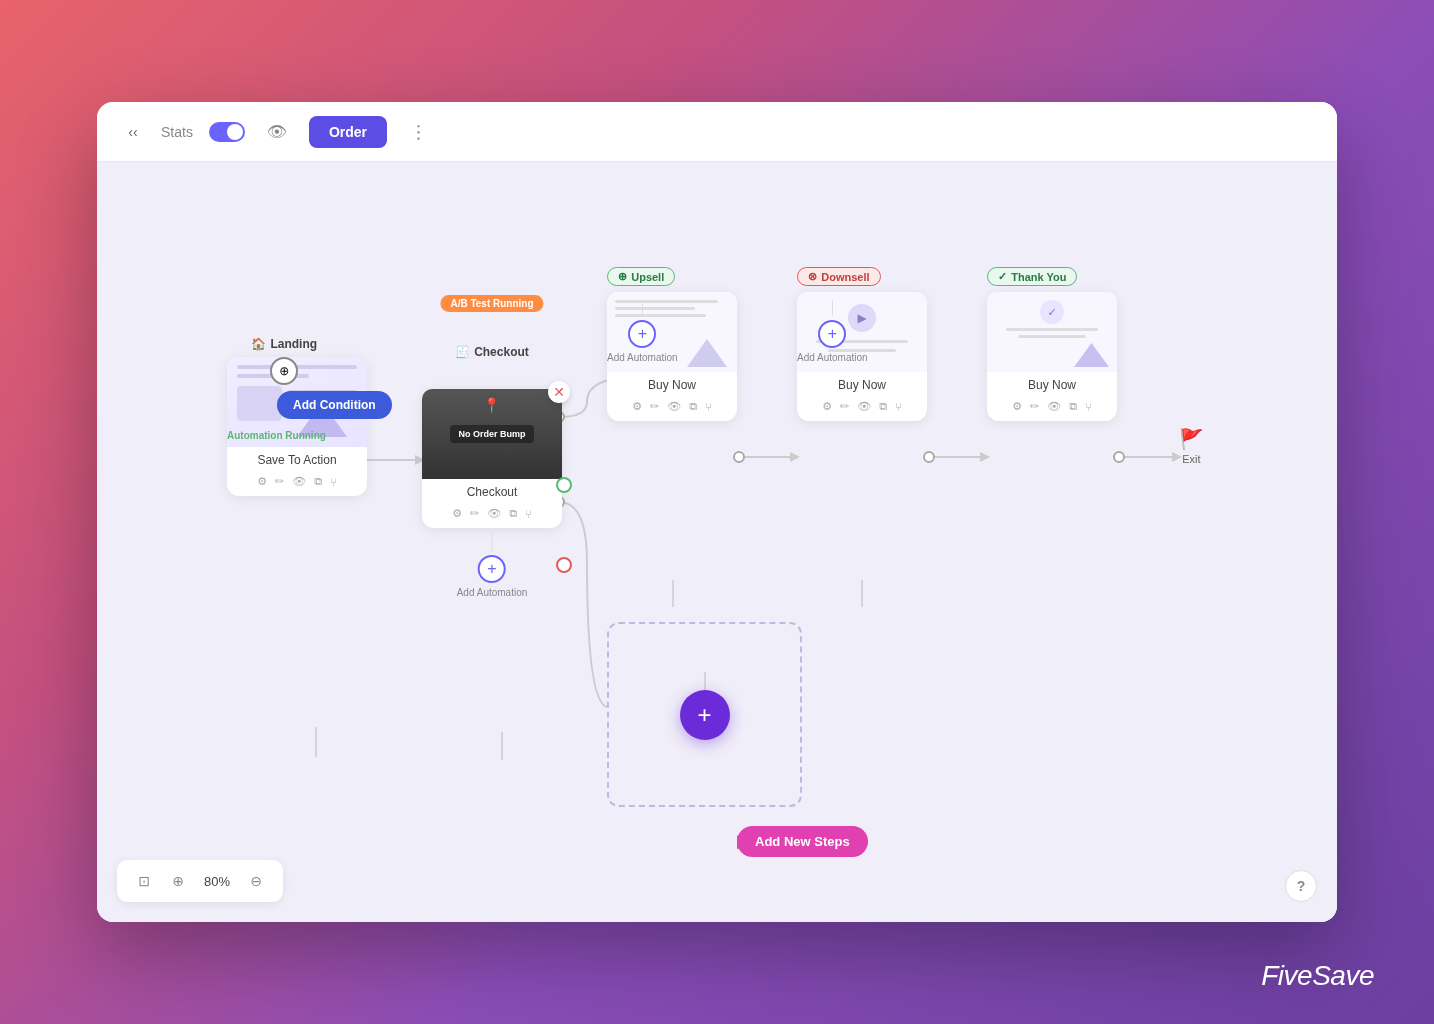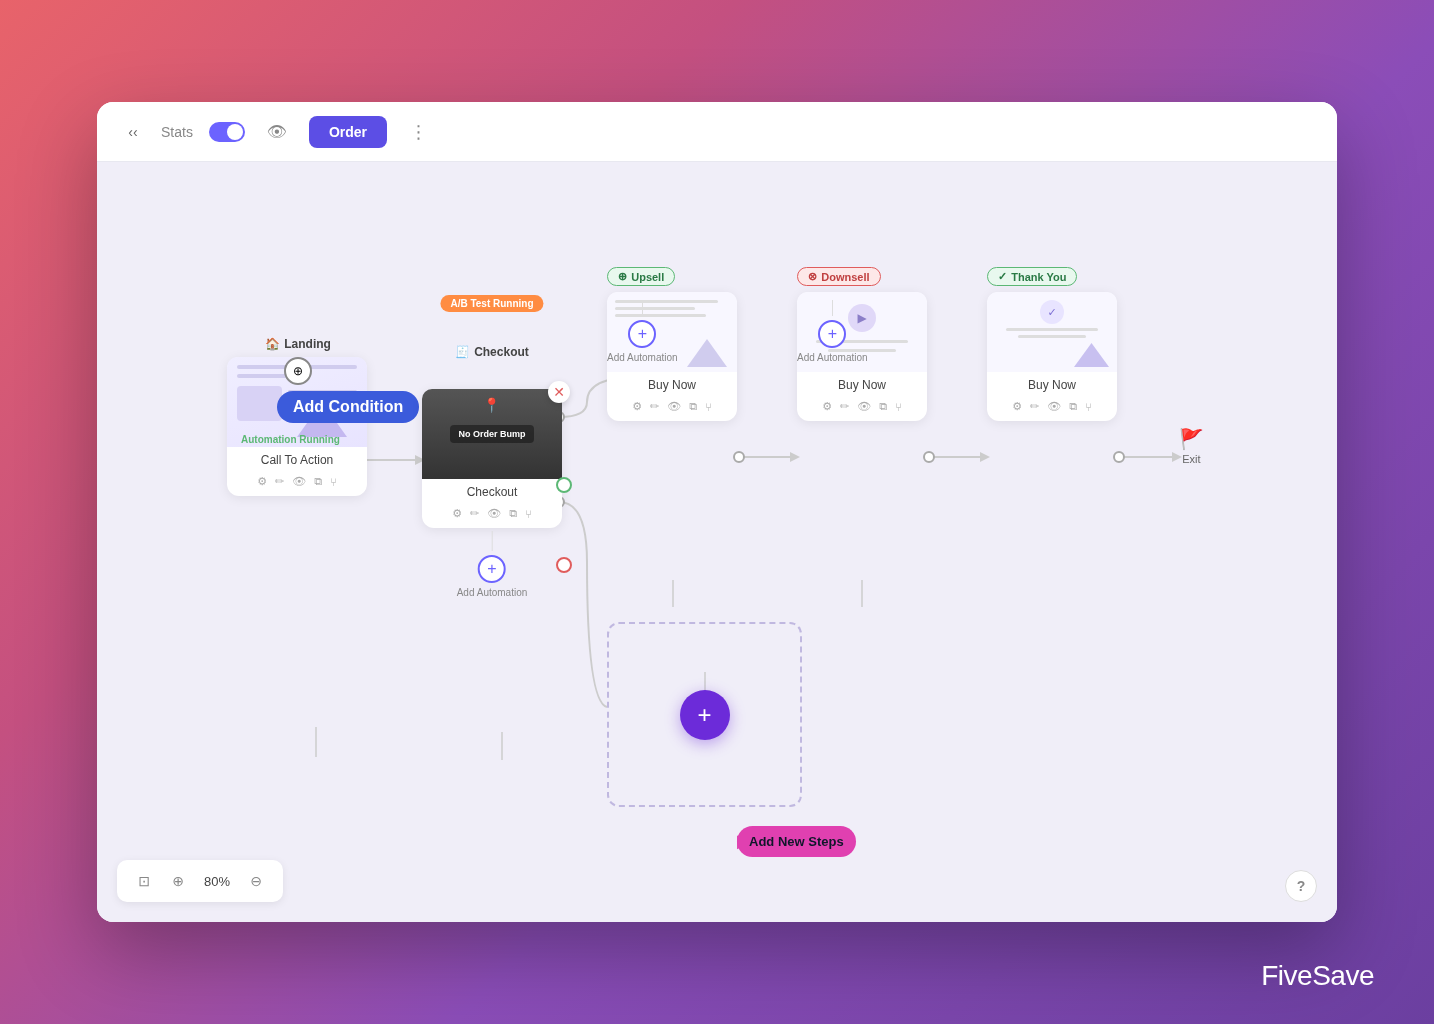--- a/index.html
+++ b/index.html
@@ -15,21 +15,21 @@
     }
     .brand {
       position: absolute;
       bottom: 32px;
       right: 60px;
       color: white;
       font-size: 28px;
       font-weight: 700;
       letter-spacing: -0.5px;
     }
-    .brand span { font-weight: 300; }
+    .brand span { font-weight: 300; font-style: italic; }
 
     
     .window {
       width: 1240px;
       height: 820px;
       background: #f5f4fa;
       border-radius: 16px;
       box-shadow: 0 30px 80px rgba(0,0,0,0.3);
       display: flex;
       flex-direction: column;
@@ -358,21 +358,21 @@
     }
 
     
     .add-condition-btn {
       position: absolute;
       background: #3b5bdb;
       color: white;
       border: none;
       border-radius: 20px;
       padding: 7px 16px;
-      font-size: 16px;
+      font-size: 12px;
       font-weight: 600;
       cursor: pointer;
       white-space: nowrap;
     }
 
     
     .auto-running {
       position: absolute;
       font-size: 10px;
       color: #5cb875;
@@ -404,24 +404,24 @@
       color: white;
       font-size: 24px;
       cursor: pointer;
       box-shadow: 0 4px 15px rgba(108,43,217,0.4);
     }
 
     
     .add-new-steps-label {
       position: absolute;
       background: #e040b0;
-      color: #0f172a;
+      color: #ffffff;
       font-size: 13px;
       font-weight: 700;
-      padding: 8px 12px;
+      padding: 8px 18px;
       border-radius: 20px;
       white-space: nowrap;
     }
 
     
     .exit-flag {
       position: absolute;
       display: flex;
       flex-direction: column;
       align-items: center;
@@ -566,34 +566,34 @@
             <div style="display:flex; gap:6px;">
               <div style="width:45px; height:35px; background:#d8d2f5; border-radius:4px;"></div>
               <div style="flex:1; display:flex; flex-direction:column; gap:3px; padding-top:4px;">
                 <div class="mockup-line" style="height:3px;"></div>
                 <div class="mockup-line medium" style="height:3px;"></div>
               </div>
             </div>
           </div>
           <div class="mockup-triangle"></div>
         </div>
-        <div class="node-name">Call To Action</div>
+        <div class="node-name">Save To Action</div>
         <div class="node-actions">
           <span class="node-action-icon">⚙</span>
           <span class="node-action-icon">✏</span>
           <span class="node-action-icon">👁</span>
           <span class="node-action-icon">⧉</span>
           <span class="node-action-icon">⑂</span>
         </div>
       </div>
 
       <div style="display:flex; flex-direction:column; align-items:center; margin-top:6px; position:relative;">
         <div style="width:28px; height:28px; border-radius:50%; background:white; border:2px solid #888; display:flex; align-items:center; justify-content:center; font-size:12px;">⊕</div>
         <button class="add-condition-btn" style="margin-top:6px; position:relative; left:50px;">Add Condition</button>
-        <div class="auto-running" style="bottom:-22px; left:14px;">Automation Running</div>
+        <div class="auto-running" style="bottom:-22px; left:0;">Automation Running</div>
       </div>
     </div>
 
     <div class="node-wrapper" style="left:325px; top:175px;">
       <div style="display:flex; justify-content:center; margin-bottom:30px; position:relative;align-items:flex-end;">
         <div class="ab-badge">A/B Test Running</div>
         <span style="font-size:12px; font-weight:600; color:#444; display:flex; align-items:center; gap:4px; margin-top:8px;">
           <span style="color:#ff8c42;">🧾</span>
           <span>Checkout</span>
         </span>

